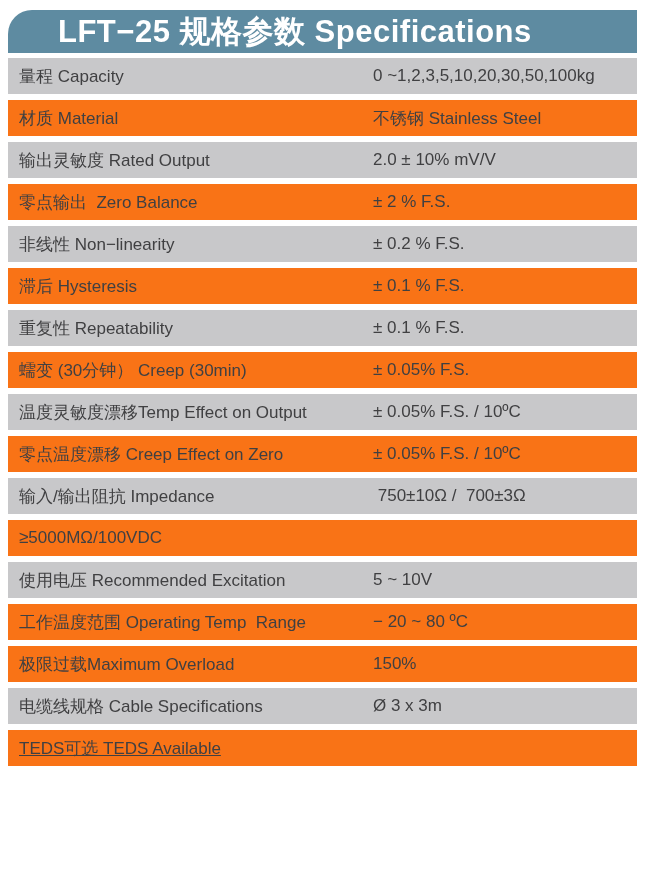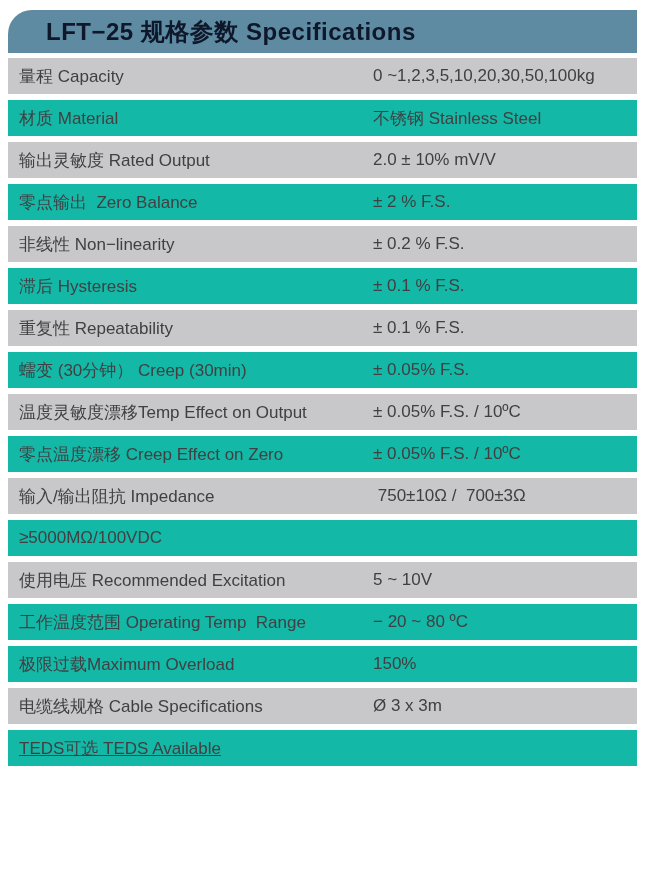--- a/index.html
+++ b/index.html
@@ -19,25 +19,26 @@
     margin: 10px 8px 5px 8px;
     height: 43px;
     background: #5e8ba1;
     border-top-left-radius: 24px;
     display: flex;
     align-items: center;
     padding-left: 38px;
     box-sizing: border-box;
   }
   .header-title {
-    color: #0f172a;
-    font-size: 24px;
+    color: #ffffff;
+    font-size: 31px;
     font-weight: bold;
     letter-spacing: 0.5px;
     white-space: pre;
+    margin-left: 12px;
   }
   .spec-table {
     margin: 0 8px;
   }
   .row {
     display: flex;
     height: 36px;
     margin-bottom: 6px;
   }
   .cell {
@@ -45,21 +46,21 @@
     align-items: center;
     padding-left: 11px;
     box-sizing: border-box;
     white-space: pre;
     color: #404042;
     font-size: 17px;
   }
   .label { width: 354px; }
   .value { flex: 1; }
   .row.dark  .cell { background: #c8c8ca; }
-  .row.light .cell { background: #14b8a6; }
+  .row.light .cell { background: #f97316; }
   .row.full .label { width: 100%; text-decoration: underline; }
 </style>
 </head>
 <body>
 
 <div class="page">
 
   <div class="header-bar">
     <span class="header-title">LFT−25 规格参数 Specifications</span>
   </div>

